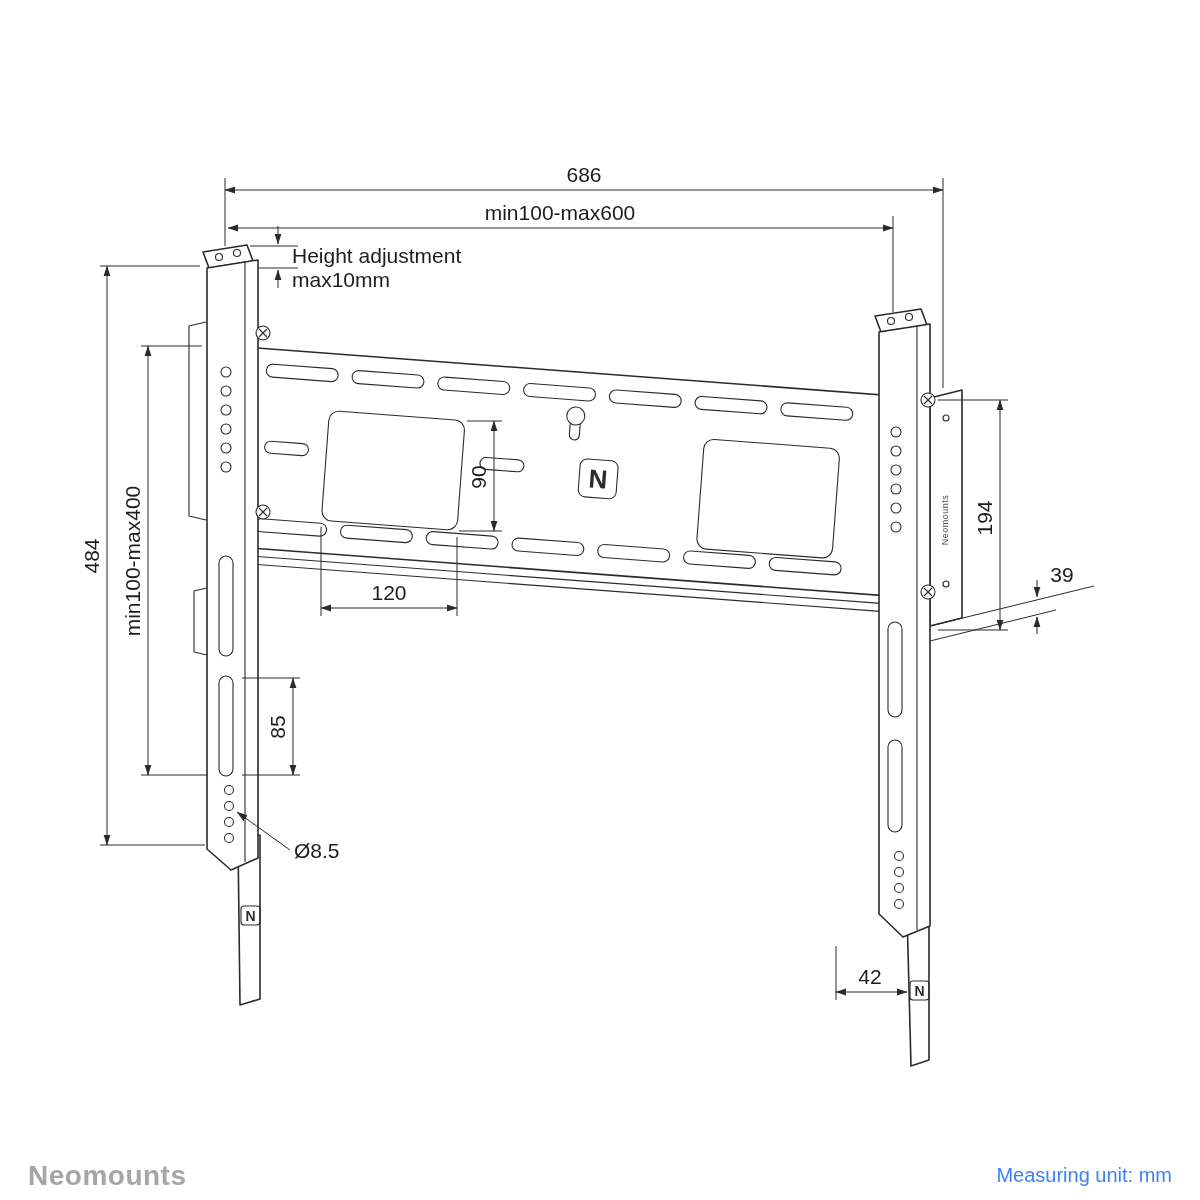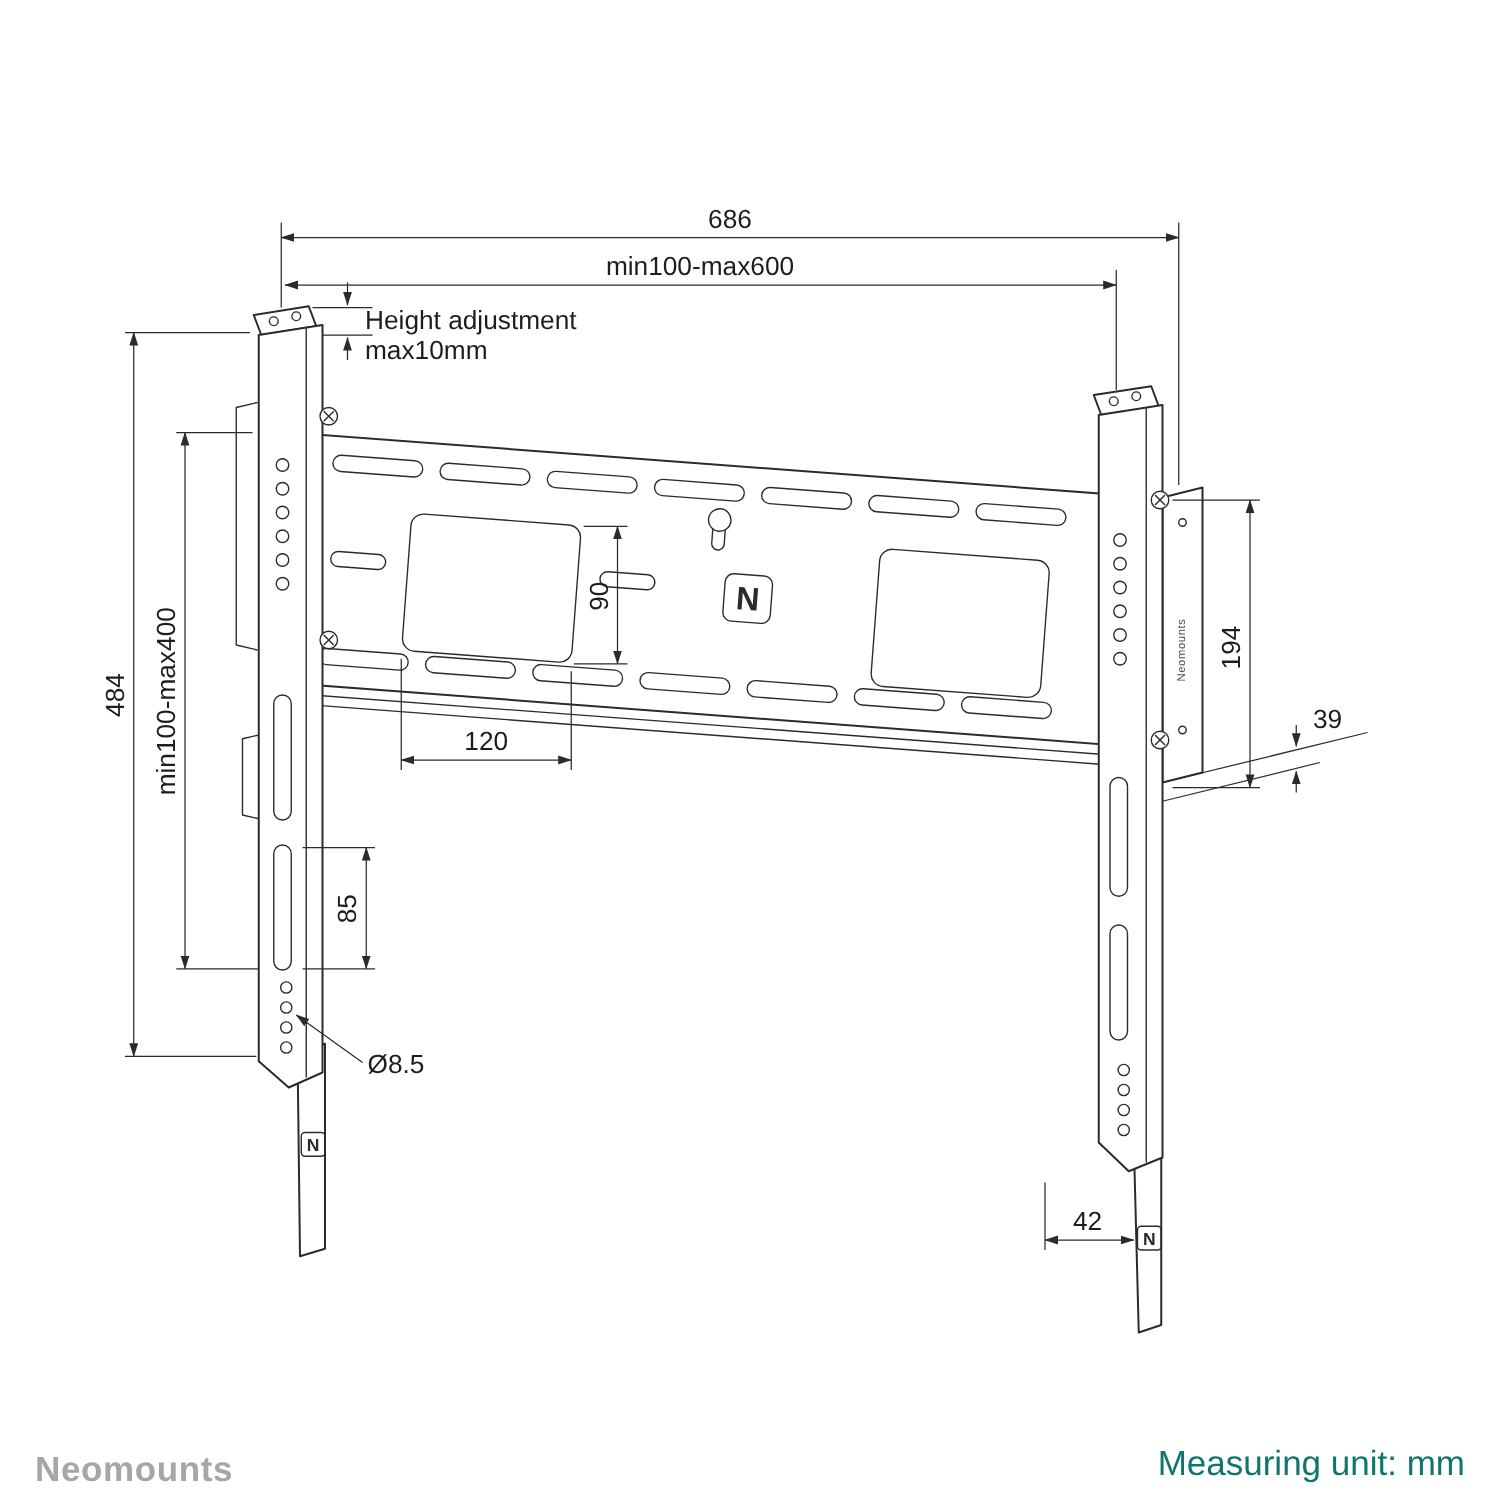--- a/index.html
+++ b/index.html
@@ -12,21 +12,21 @@
   .slot{fill:#ffffff;stroke:#2b2b2b;stroke-width:1.1;}
   .ext{stroke:#2b2b2b;stroke-width:1;fill:none;}
   .dim{stroke:#2b2b2b;stroke-width:1;fill:none;}
   .lbl{font-size:21px;fill:#1d1d1d;}
   .mid{text-anchor:middle;}
   .tiny{font-size:9px;fill:#4a4a4a;letter-spacing:.5px;text-anchor:middle;}
   .logoN{font-size:14px;font-weight:bold;fill:#2b2b2b;text-anchor:middle;}
   .logoNbig{font-size:26px;font-weight:bold;fill:#2b2b2b;text-anchor:middle;}
   .brand{position:absolute;left:28px;bottom:8px;font-size:28px;font-weight:700;
          color:#a6a6a6;letter-spacing:.5px;}
-  .unit{position:absolute;right:28px;bottom:13px;font-size:28px;color:#0f766e;}
+  .unit{position:absolute;right:28px;bottom:13px;font-size:20px;color:#3b82f6;}
 </style>
 </head>
 <body>
 
 <div class="stage">
 <svg width="1200" height="1200" viewBox="0 0 1200 1200">
   <defs>
     <marker id="arr" viewBox="0 0 10 10" refX="9.5" refY="5" markerWidth="11" markerHeight="11" orient="auto-start-reverse">
       <path d="M0,1.8 L10,5 L0,8.2 z" fill="#2b2b2b"></path>
     </marker>

